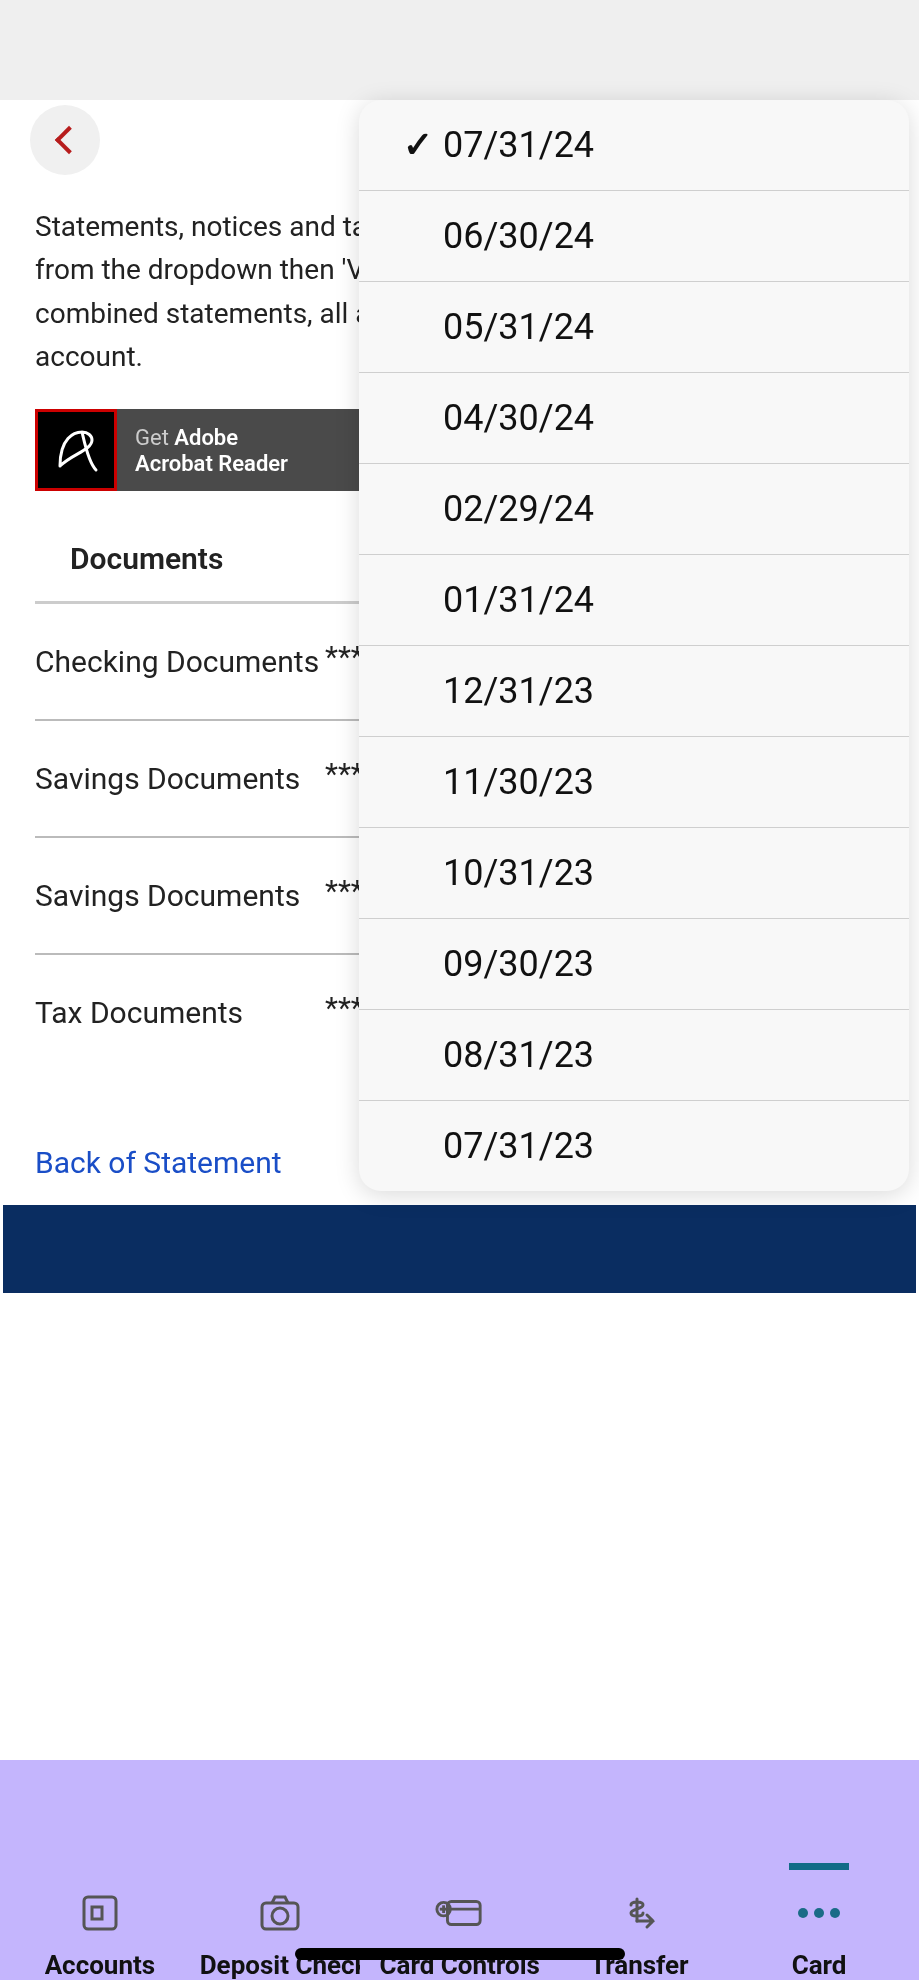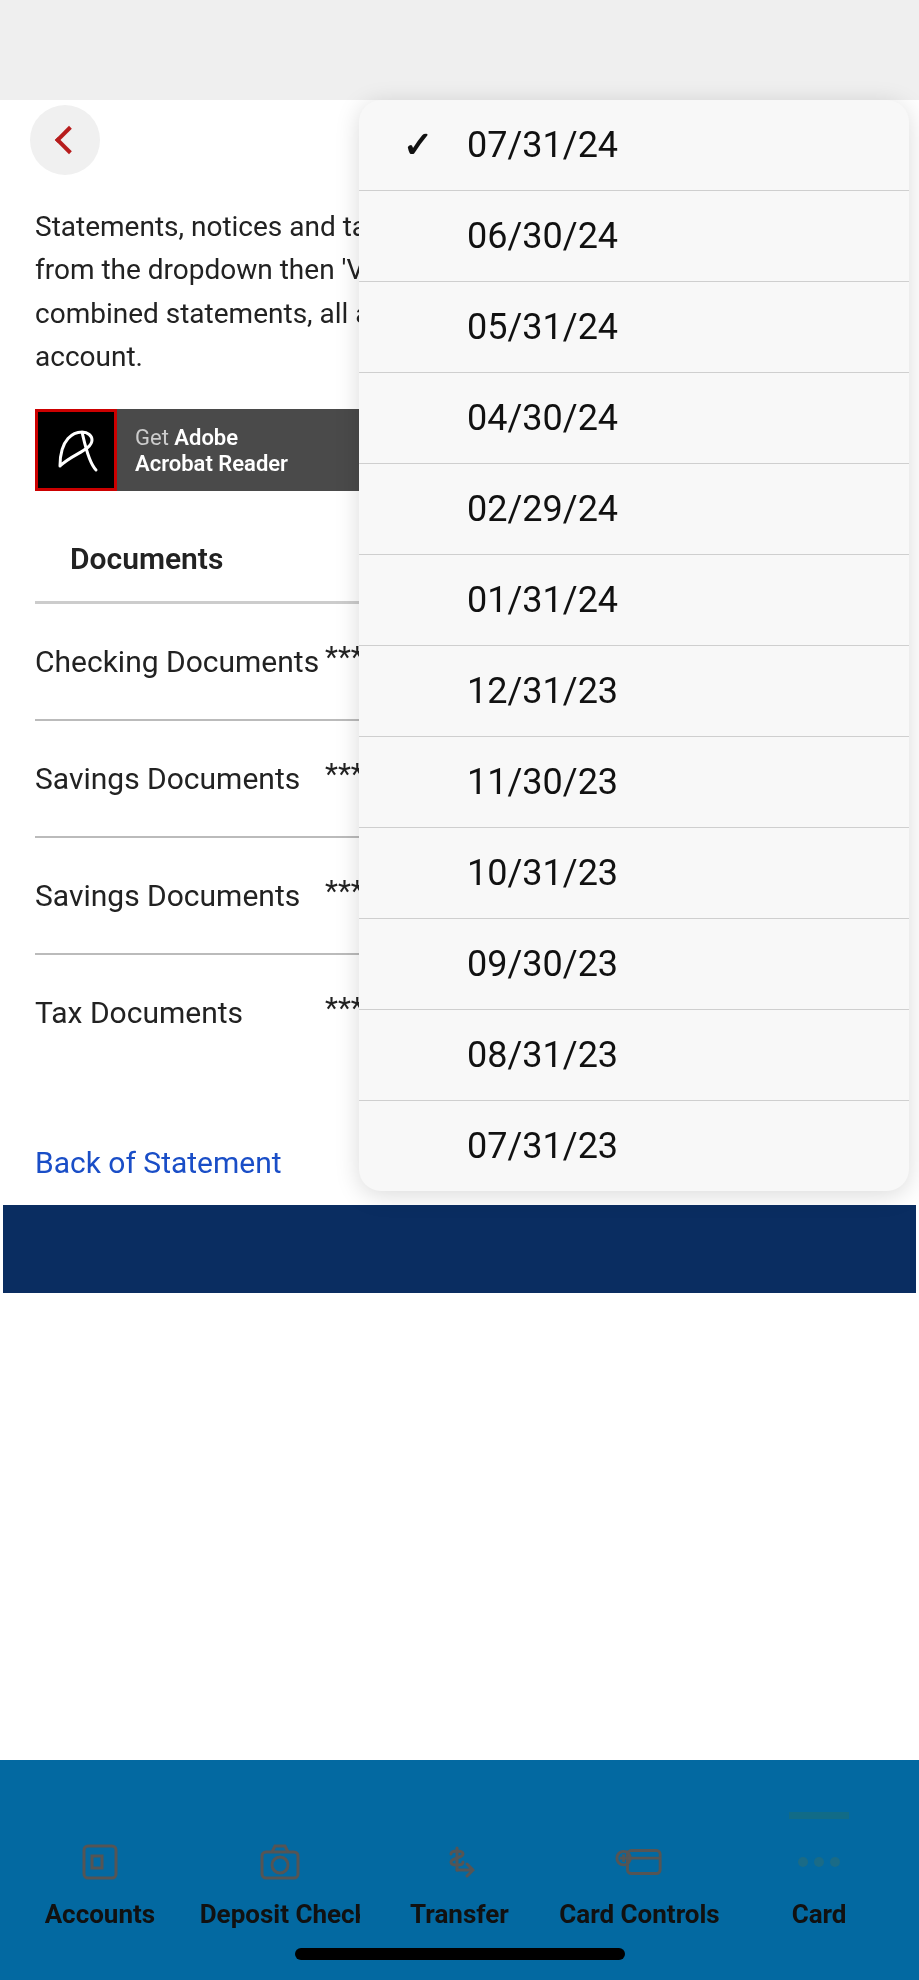--- a/index.html
+++ b/index.html
@@ -119,24 +119,24 @@
       height: 88px;
       background: #0a2d61;
       margin: 0 3px;
     }
     .bottom-nav {
       position: absolute;
       bottom: 0;
       left: 0;
       right: 0;
       height: 220px;
-      background: #0369a1;
+      background: #c4b5fd;
       display: flex;
       justify-content: space-around;
-      align-items: center;
+      align-items: flex-end;
       padding: 25px 10px 0;
     }
     .nav-item {
       display: flex;
       flex-direction: column;
       align-items: center;
       gap: 12px;
       width: 175px;
       position: relative;
     }
@@ -205,21 +205,20 @@
       cursor: pointer;
     }
     .date-item:last-child { border-bottom: none; }
     .date-check {
       width: 40px;
       font-size: 36px;
       font-weight: 700;
     }
     .date-label {
       flex: 1;
-      margin-left: 24px;
     }
   </style>
 </head>
 <body>
 
 <div class="status-bar"></div>
 
 <div class="main-content">
   <div class="header">
     <div class="back-btn">
@@ -289,39 +288,39 @@
       <svg width="44" height="44" viewBox="0 0 44 44" fill="none" stroke="#555" stroke-width="3">
           <rect x="4" y="12" width="36" height="26" rx="4"></rect>
           <circle cx="22" cy="25" r="8"></circle>
           <path d="M14 12 L17 6 L27 6 L30 12"></path>
         </svg>
     </div>
     <div class="nav-label">Deposit Check</div>
   </div>
   <div class="nav-item">
     <div class="nav-icon">
-      <svg width="44" height="44" viewBox="0 0 44 44" fill="none" stroke="#555" stroke-width="3">
-          <path d="M20 8 L20 30 M14 14 C14 10 26 10 26 14 C26 18 14 18 14 22 C14 26 26 26 26 22" stroke-linecap="round"></path>
-          <path d="M20 30 L36 30 M30 24 L36 30 L30 36" stroke-linecap="round"></path>
-        </svg>
-    </div>
-    <div class="nav-label">Transfer</div>
-  </div>
-  <div class="nav-item">
-    <div class="nav-icon">
       <svg width="52" height="44" viewBox="0 0 52 44" fill="none" stroke="#555" stroke-width="3">
           <rect x="14" y="10" width="34" height="24" rx="4"></rect>
           <line x1="14" y1="18" x2="48" y2="18"></line>
           <circle cx="10" cy="18" r="7"></circle>
           <line x1="6" y1="18" x2="14" y2="18"></line>
           <line x1="10" y1="14" x2="10" y2="22"></line>
         </svg>
     </div>
     <div class="nav-label">Card Controls</div>
   </div>
+  <div class="nav-item">
+    <div class="nav-icon">
+      <svg width="44" height="44" viewBox="0 0 44 44" fill="none" stroke="#555" stroke-width="3">
+          <path d="M20 8 L20 30 M14 14 C14 10 26 10 26 14 C26 18 14 18 14 22 C14 26 26 26 26 22" stroke-linecap="round"></path>
+          <path d="M20 30 L36 30 M30 24 L36 30 L30 36" stroke-linecap="round"></path>
+        </svg>
+    </div>
+    <div class="nav-label">Transfer</div>
+  </div>
   <div class="nav-item active">
     <div class="nav-icon">
       <div class="dots">
           <div class="dot"></div>
           <div class="dot"></div>
           <div class="dot"></div>
         </div>
     </div>
     <div class="nav-label">Card</div>
   </div>

